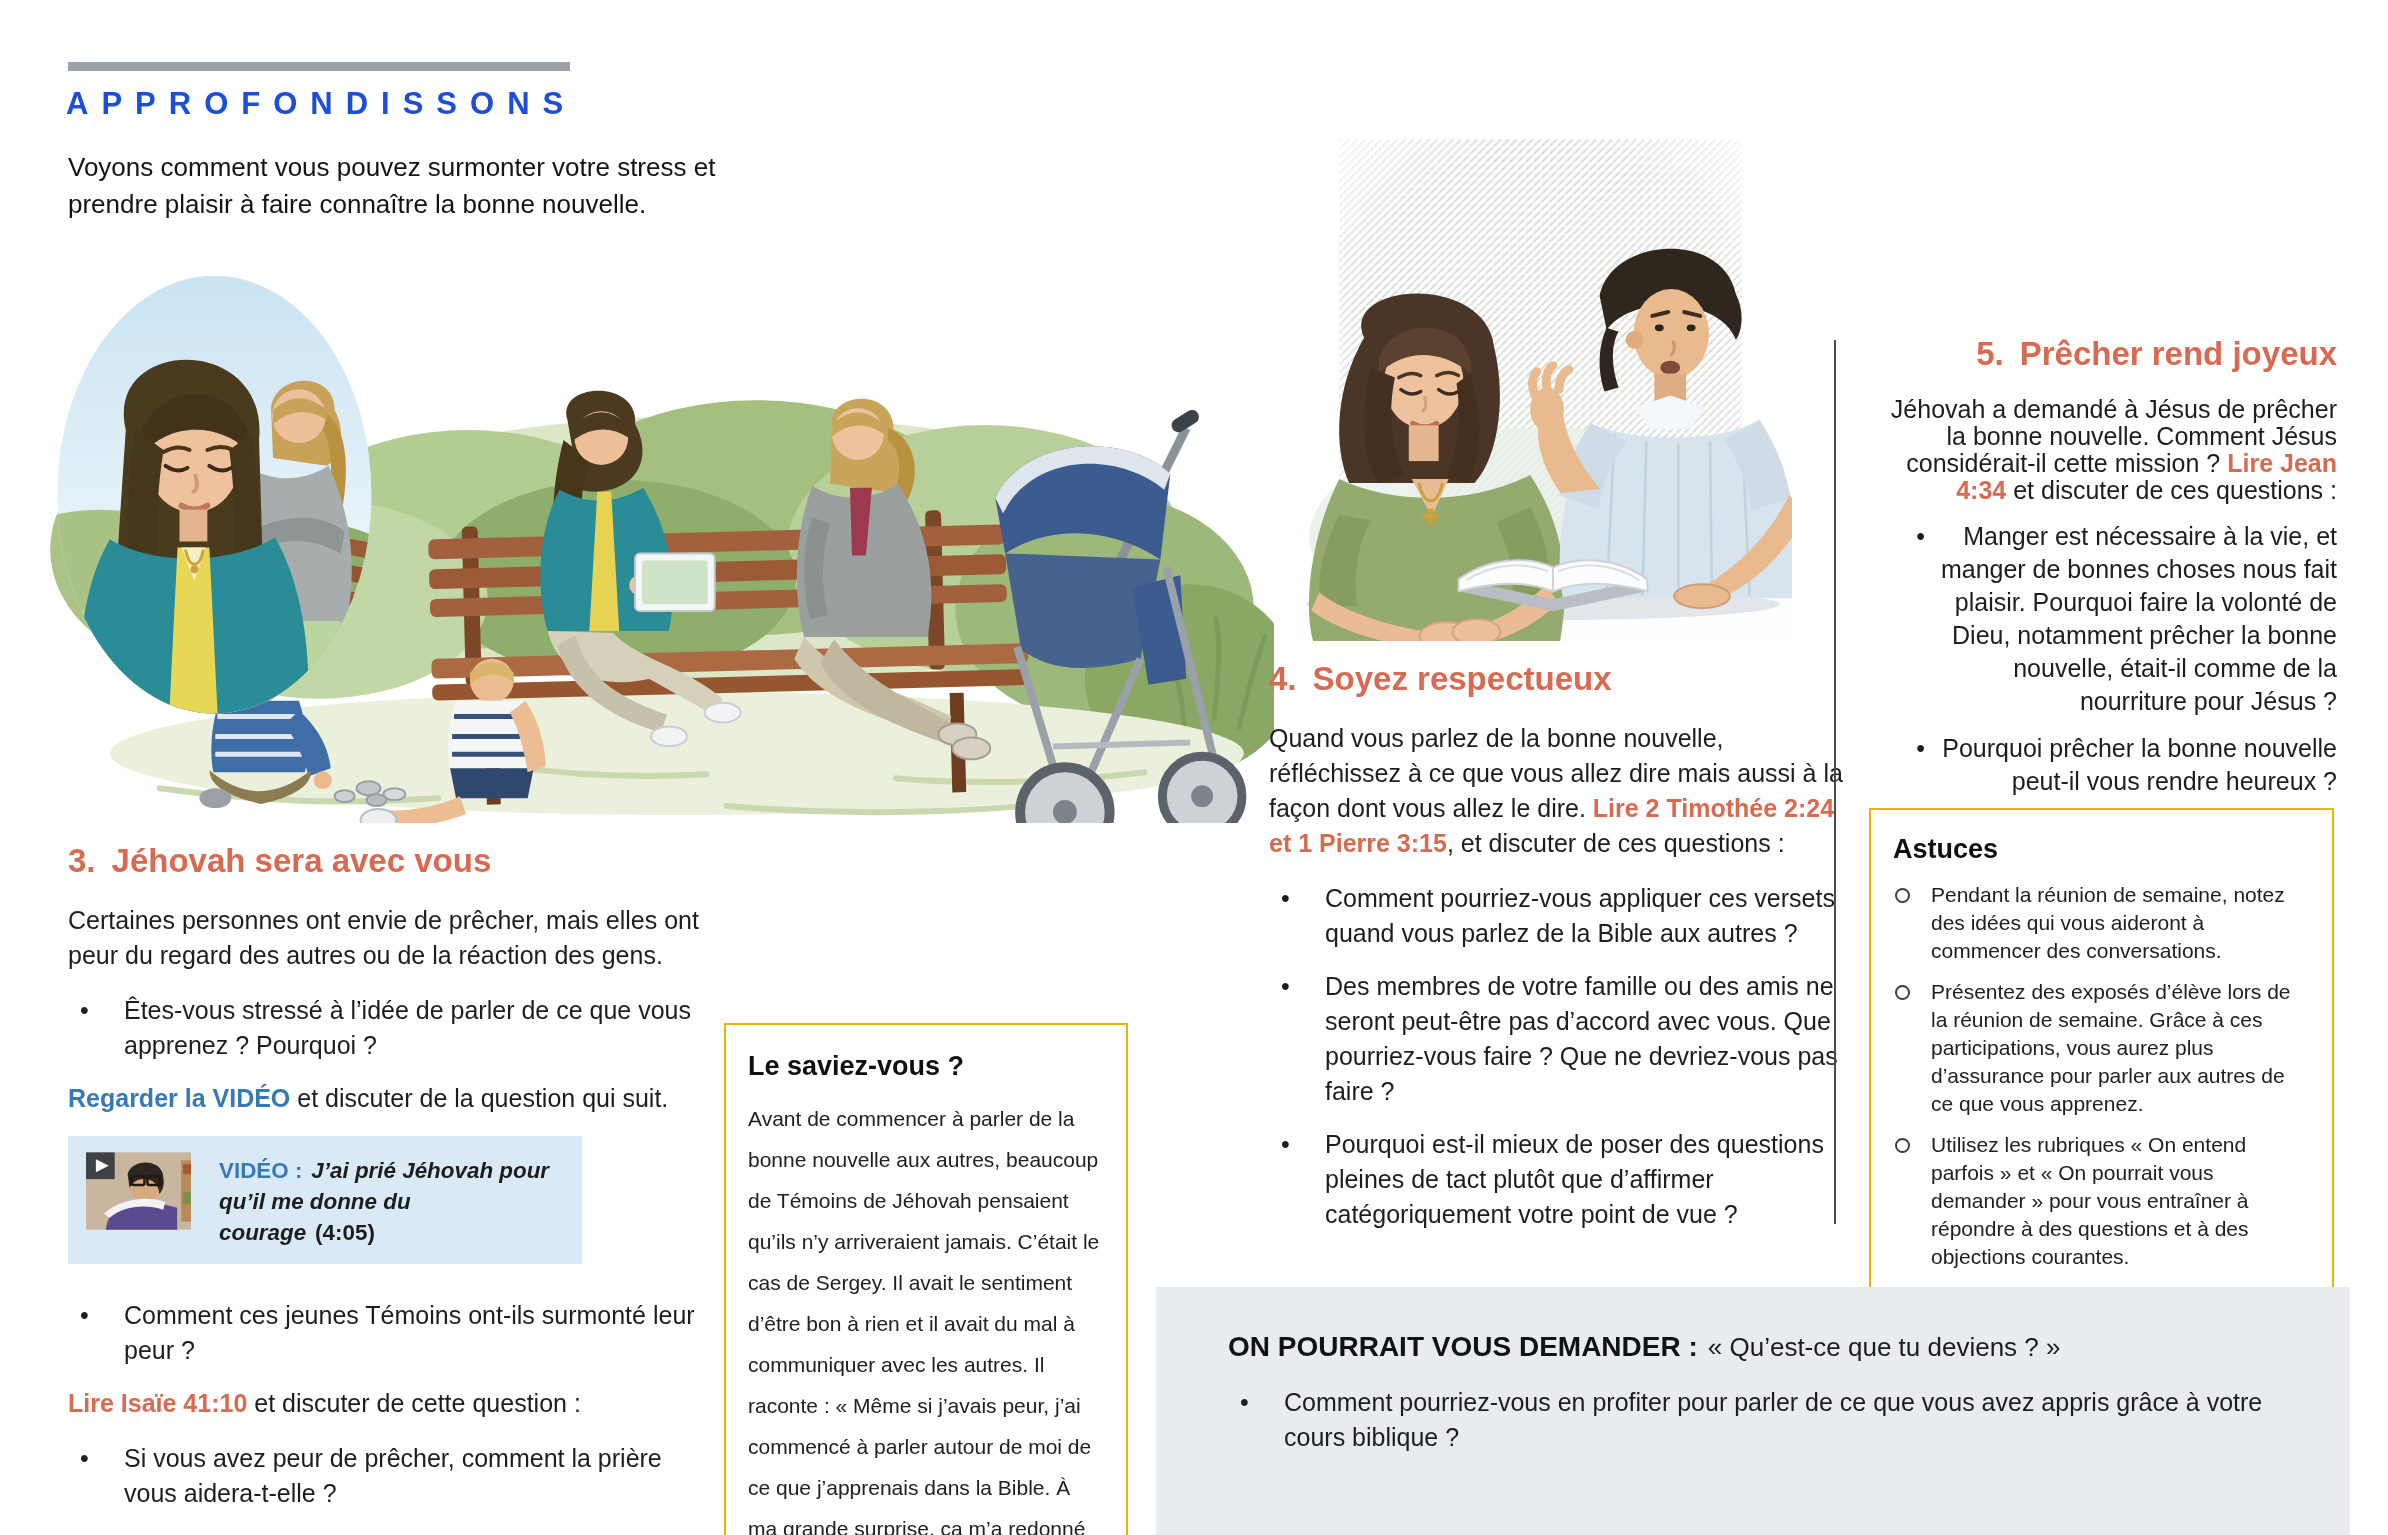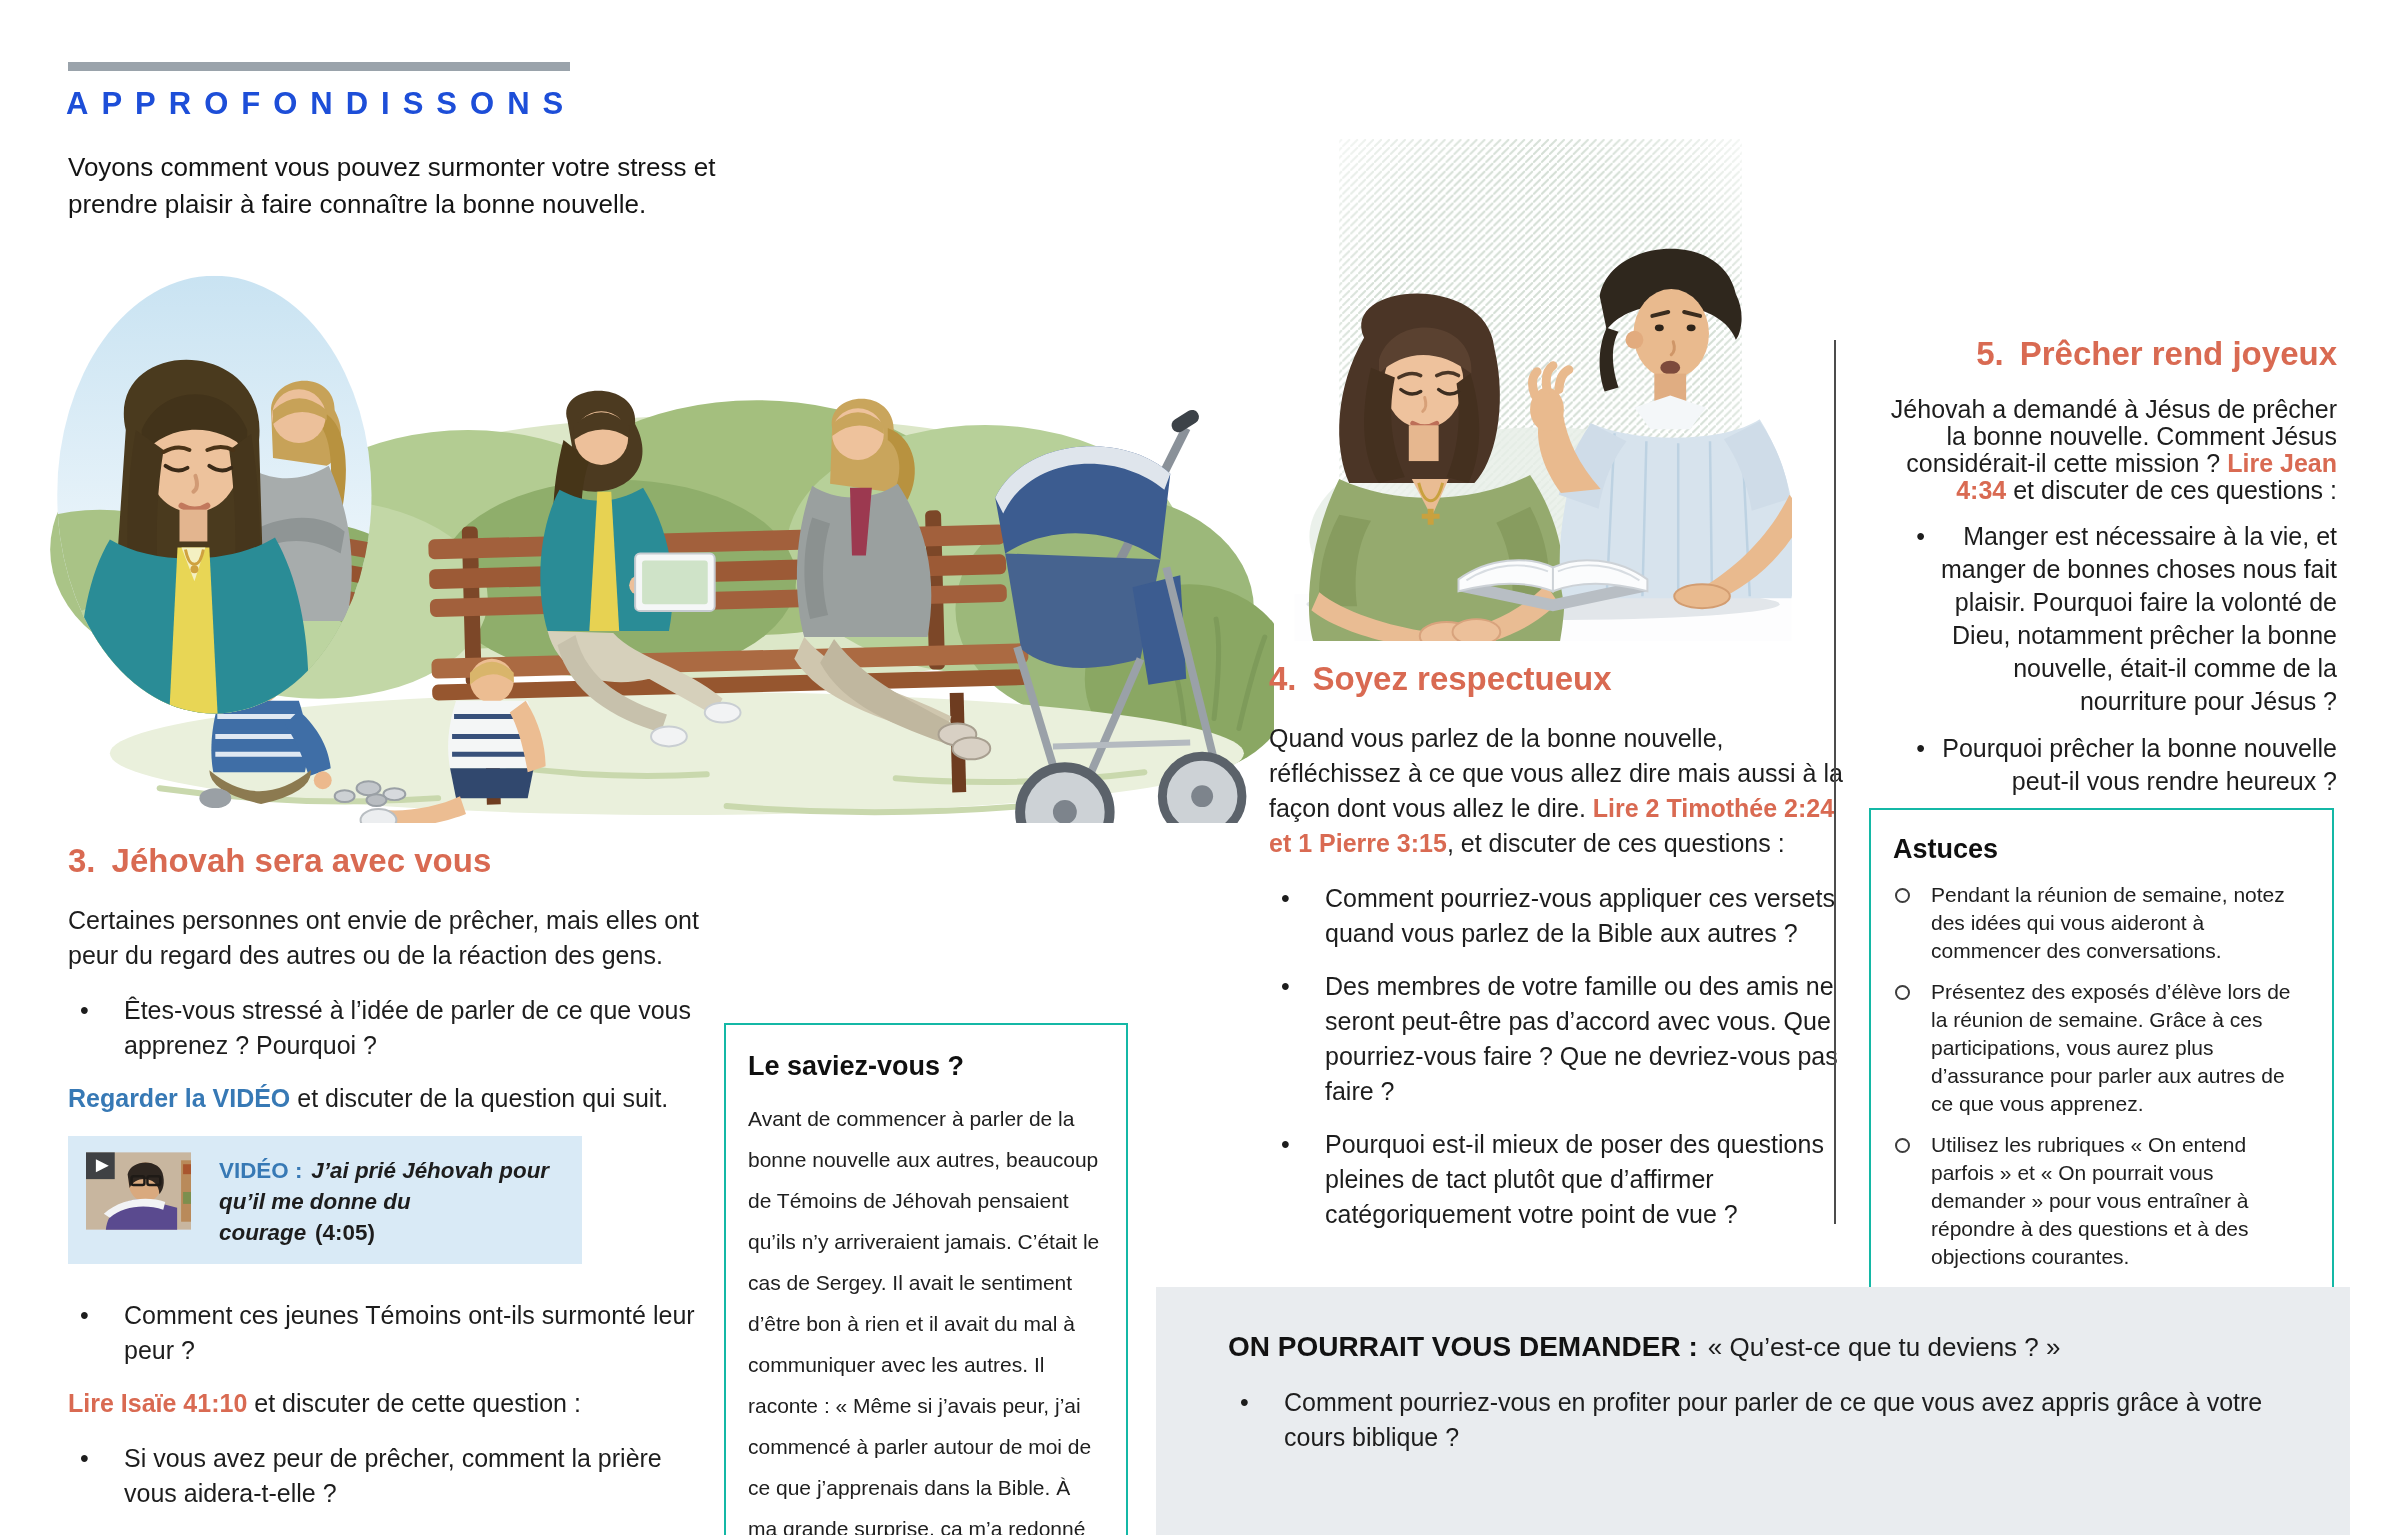--- a/index.html
+++ b/index.html
@@ -34,21 +34,21 @@
 
   
   .videobox{width:514px;box-sizing:border-box;background:#d9eaf6;padding:16px 14px 16px 18px;display:flex;gap:28px;margin:4px 0 34px;cursor:pointer;}
   .vthumb{width:105px;height:78px;flex:none;display:block;}
   .vtext{font-size:22.4px;line-height:31px;font-weight:700;padding-top:3px;margin:0;}
   .vlabel{color:#3779b5;margin-right:9px;}
   .vtext em{font-style:italic;}
   .vdur{font-style:normal;margin-left:9px;}
 
   
-  .box{position:absolute;background:#fff;border:2px solid #14b8a6;box-sizing:border-box;}
+  .box{position:absolute;background:#fff;border:2px solid #eab308;box-sizing:border-box;}
   .box h4{font-size:27px;margin:0 0 16px;color:#101010;}
   .know{left:724px;top:1023px;width:404px;min-height:416px;padding:26px 22px;}
   .know p{font-size:21px;line-height:41px;margin:0;color:#202020;}
   .tips{left:1869px;top:808px;width:465px;min-height:416px;padding:24px 22px;}
   .tip{display:flex;margin:0 0 13px;font-size:21px;line-height:28px;color:#202020;}
   .t-dot{flex:none;width:36px;padding-top:7px;padding-left:2px;}
   .t-dot i{display:block;width:11px;height:11px;border:2.5px solid #3d3d3d;border-radius:50%;}
 
   .vdivider{position:absolute;left:1834px;top:340px;width:2px;height:884px;background:#4c4c4c;}
 

